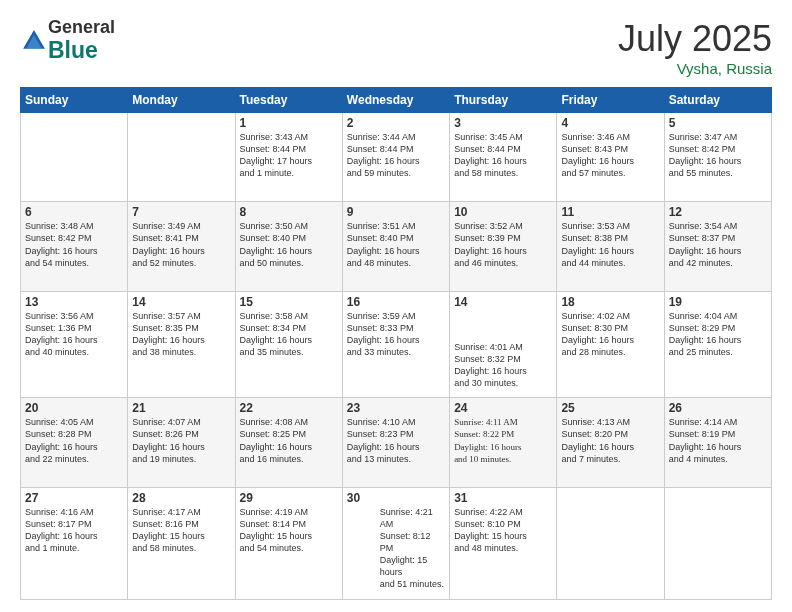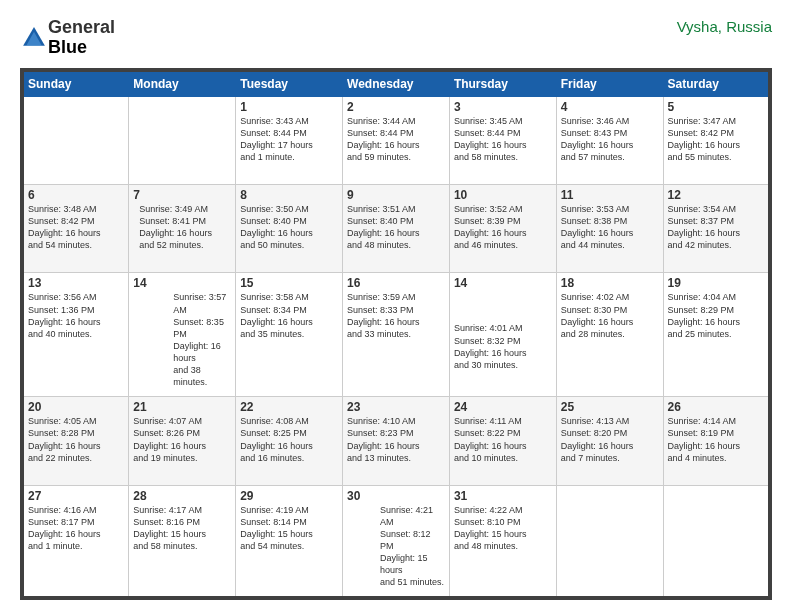--- a/index.html
+++ b/index.html
@@ -32,43 +32,43 @@
       display: flex;
       flex-direction: column;
       line-height: 1.1;
     }
     .logo-general {
       font-size: 18px;
       font-weight: bold;
       color: #333;
     }
     .logo-blue {
-      font-size: 18px;
+      font-size: 23px;
       font-weight: bold;
-      color: #000000;
+      color: #0f766e;
     }
     .logo-icon {
       width: 28px;
       height: 28px;
     }
     .title-block {
       text-align: right;
     }
     .title-month {
       font-size: 36px;
       color: #333;
       font-weight: normal;
     }
     .title-location {
       font-size: 15px;
       color: #15803d;
     }
     .calendar {
       flex: 1;
-      border: 4px solid #404040;
+      border: 1px solid #404040;
       border-collapse: collapse;
       width: 100%;
       table-layout: fixed;
     }
     .calendar th {
       background-color: #1a5fa8;
       color: #fff;
       font-size: 12px;
       font-weight: bold;
       padding: 5px 4px;
@@ -115,20 +115,21 @@
       <svg class="logo-icon" viewBox="0 0 36 36">
         <polygon points="18,4 32,28 4,28" fill="#1a5fa8"></polygon>
         <polygon points="18,10 28,28 8,28" fill="#5fa8e8" opacity="0.5"></polygon>
       </svg>
       <div class="logo-text">
         <span class="logo-general">General</span>
         <span class="logo-blue">Blue</span>
       </div>
     </div>
     <div class="title-block">
+      <div class="title-month">July 2025</div>
       <div class="title-location">Vysha, Russia</div>
     </div>
   </div>
 
   <table class="calendar">
     <thead>
       <tr>
       <th>Sunday</th>
           <th>Monday</th>
           <th>Tuesday</th>
@@ -181,21 +182,21 @@
         <tr>
           <td>
             <div class="day-number">6</div>
             <div class="day-info" style="white-space: pre-line;">Sunrise: 3:48 AM
 Sunset: 8:42 PM
 Daylight: 16 hours
 and 54 minutes.</div>
           </td>
           <td>
             <div class="day-number">7</div>
-            <div class="day-info" style="white-space: pre-line; margin-left: 6px;">Sunrise: 3:49 AM
+            <div class="day-info" style="white-space: pre-line;">Sunrise: 3:49 AM
 Sunset: 8:41 PM
 Daylight: 16 hours
 and 52 minutes.</div>
           </td>
           <td>
             <div class="day-number">8</div>
             <div class="day-info" style="white-space: pre-line;">Sunrise: 3:50 AM
 Sunset: 8:40 PM
 Daylight: 16 hours
 and 50 minutes.</div>
@@ -232,21 +233,21 @@
         <tr>
           <td>
             <div class="day-number">13</div>
             <div class="day-info" style="white-space: pre-line;">Sunrise: 3:56 AM
 Sunset: 1:36 PM
 Daylight: 16 hours
 and 40 minutes.</div>
           </td>
           <td>
             <div class="day-number">14</div>
-            <div class="day-info" style="white-space: pre-line; margin-left: 40px;">Sunrise: 3:57 AM
+            <div class="day-info" style="white-space: pre-line;">Sunrise: 3:57 AM
 Sunset: 8:35 PM
 Daylight: 16 hours
 and 38 minutes.</div>
           </td>
           <td>
             <div class="day-number">15</div>
             <div class="day-info" style="white-space: pre-line;">Sunrise: 3:58 AM
 Sunset: 8:34 PM
 Daylight: 16 hours
 and 35 minutes.</div>
@@ -304,21 +305,21 @@
           </td>
           <td>
             <div class="day-number">23</div>
             <div class="day-info" style="white-space: pre-line;">Sunrise: 4:10 AM
 Sunset: 8:23 PM
 Daylight: 16 hours
 and 13 minutes.</div>
           </td>
           <td>
             <div class="day-number">24</div>
-            <div class="day-info" style="white-space: pre-line;">Sunrise: 4:11 AM
+            <div class="day-info" style="white-space: pre-line; font-family: Liberation Serif, serif;">Sunrise: 4:11 AM
 Sunset: 8:22 PM
 Daylight: 16 hours
 and 10 minutes.</div>
           </td>
           <td>
             <div class="day-number">25</div>
             <div class="day-info" style="white-space: pre-line;">Sunrise: 4:13 AM
 Sunset: 8:20 PM
 Daylight: 16 hours
 and 7 minutes.</div>

